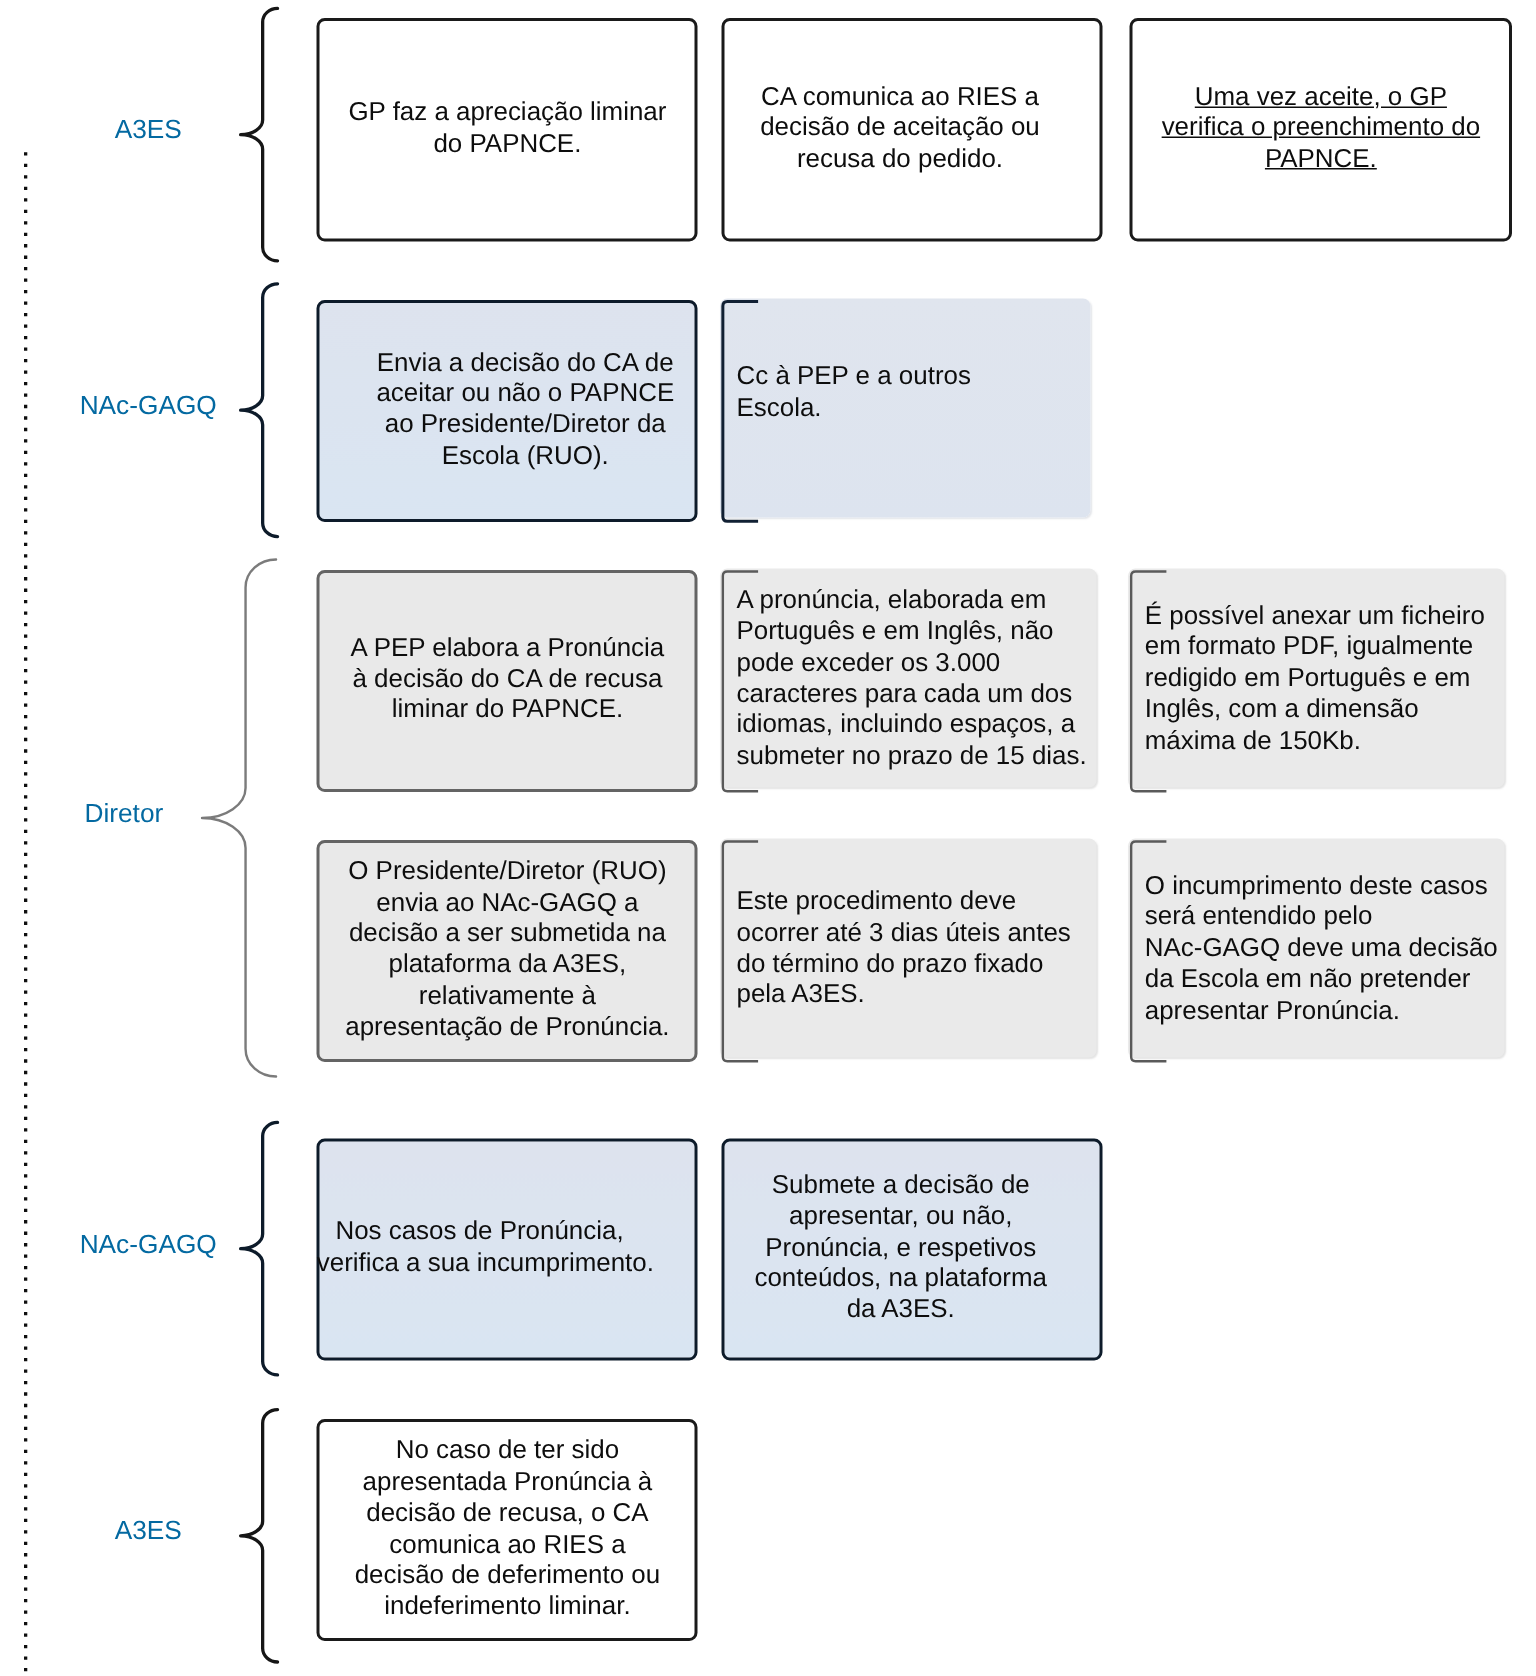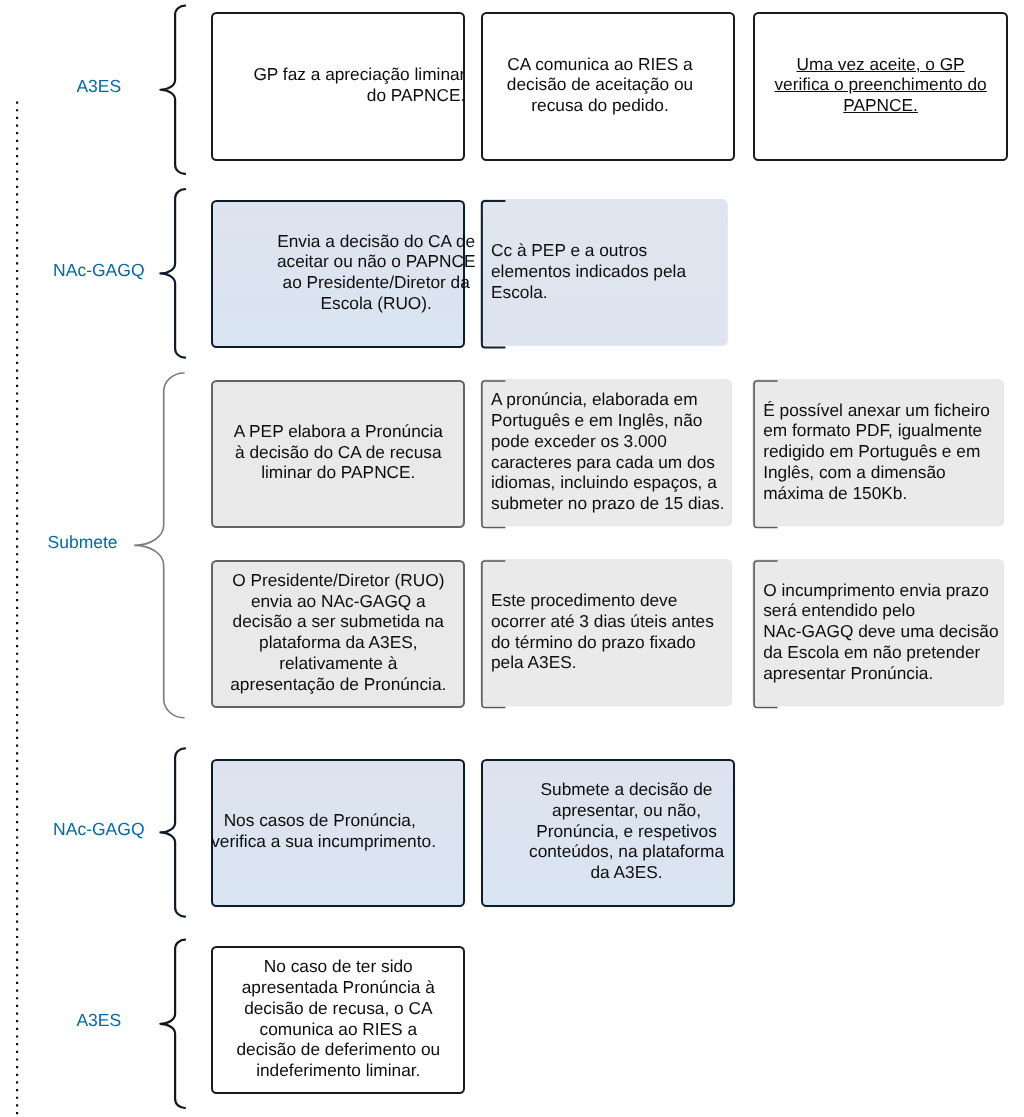--- a/index.html
+++ b/index.html
@@ -32,51 +32,50 @@
   .txt.center{text-align:center;left:0;right:0;}
   .txt.left{text-align:left;}
 </style>
 </head>
 <body>
 
 <div class="canvas">
   <div id="mount">
       <div class="lane-label" style="left: 0px; width: 197.6px; top: 76.05px;">A3ES</div>
       <div class="lane-label" style="left: 0px; width: 197.6px; top: 259.75px;">NAc-GAGQ</div>
-      <div class="lane-label" style="left: 0px; width: 165.2px; top: 531.65px;">Submete</div>
+      <div class="lane-label" style="left: 0px; width: 165.2px; top: 531.65px;">Diretor</div>
       <div class="lane-label" style="left: 0px; width: 197.6px; top: 818.75px;">NAc-GAGQ</div>
       <div class="lane-label" style="left: 0px; width: 197.6px; top: 1010.15px;">A3ES</div>
       <div class="box plain" style="left: 211.2px; top: 11.8px; width: 254.2px; height: 149.4px;"></div>
-      <div class="txt center" style="left: 211.2px; width: 254.2px; top: 63.95px; text-align: right;">
+      <div class="txt center" style="left: 211.2px; width: 254.2px; top: 63.95px;">
         <div>GP faz a apreciação liminar</div>
         <div>do PAPNCE.</div>
       </div>
       <div class="box plain" style="left: 481px; top: 11.8px; width: 254.4px; height: 149.4px;"></div>
       <div class="txt center" style="left: 481px; width: 238px; top: 53.575px;">
         <div>CA comunica ao RIES a</div>
         <div>decisão de aceitação ou</div>
         <div>recusa do pedido.</div>
       </div>
       <div class="box plain" style="left: 753.2px; top: 11.8px; width: 254.8px; height: 149.4px;"></div>
       <div class="txt center" style="left: 753.2px; width: 254.8px; top: 53.575px; text-decoration: underline;">
         <div>Uma vez aceite, o GP</div>
         <div>verifica o preenchimento do</div>
         <div>PAPNCE.</div>
       </div>
       <div class="box blue" style="left: 211.2px; top: 199.8px; width: 254.2px; height: 148.2px;"></div>
-      <div class="txt center" style="left: 211.2px; width: 278px; top: 230.6px; padding-left: 26px;">
+      <div class="txt center" style="left: 211.2px; width: 278px; top: 230.6px;">
         <div>Envia a decisão do CA de</div>
         <div>aceitar ou não o PAPNCE</div>
         <div>ao Presidente/Diretor da</div>
         <div>Escola (RUO).</div>
       </div>
       <div class="note blue" style="left: 480px; top: 198.6px; width: 247px; height: 146px;"></div>
       <div class="txt left" style="left: 491px; width: 232px; top: 240.375px;">
         <div>Cc à PEP e a outros</div>
-        <div>elementos indicados pela</div>
         <div>Escola.</div>
       </div>
       <div class="box grey" style="left: 211.2px; top: 379.8px; width: 254.2px; height: 148.2px;"></div>
       <div class="txt center" style="left: 211.2px; width: 254.2px; top: 420.975px;">
         <div>A PEP elabora a Pronúncia</div>
         <div>à decisão do CA de recusa</div>
         <div>liminar do PAPNCE.</div>
       </div>
       <div class="note grey" style="left: 480px; top: 378.6px; width: 250.6px; height: 146px;"></div>
       <div class="txt left" style="left: 491px; width: 235.6px; top: 389.25px;">
@@ -106,33 +105,33 @@
       </div>
       <div class="note grey" style="left: 480px; top: 558.6px; width: 250.6px; height: 146px;"></div>
       <div class="txt left" style="left: 491px; width: 235.6px; top: 590px;">
         <div>Este procedimento deve</div>
         <div>ocorrer até 3 dias úteis antes</div>
         <div>do término do prazo fixado</div>
         <div>pela A3ES.</div>
       </div>
       <div class="note grey" style="left: 752.2px; top: 558.6px; width: 251px; height: 146px;"></div>
       <div class="txt left" style="left: 763.2px; width: 236px; top: 579.625px;">
-        <div>O incumprimento envia prazo</div>
+        <div>O incumprimento deste casos</div>
         <div>será entendido pelo</div>
         <div>NAc-GAGQ deve uma decisão</div>
         <div>da Escola em não pretender</div>
         <div>apresentar Pronúncia.</div>
       </div>
       <div class="box blue" style="left: 211.2px; top: 758.8px; width: 254.2px; height: 148.2px;"></div>
       <div class="txt center" style="left: 211.2px; width: 217px; top: 810.35px;">
         <div>Nos casos de Pronúncia,</div>
         <div>verifica a sua incumprimento.</div>
       </div>
       <div class="box blue" style="left: 481px; top: 758.8px; width: 254.4px; height: 148.2px;"></div>
-      <div class="txt center" style="left: 485px; width: 283px; top: 779.225px;">
+      <div class="txt center" style="left: 459px; width: 283px; top: 779.225px;">
         <div>Submete a decisão de</div>
         <div>apresentar, ou não,</div>
         <div>Pronúncia, e respetivos</div>
         <div>conteúdos, na plataforma</div>
         <div>da A3ES.</div>
       </div>
       <div class="box plain" style="left: 211.2px; top: 946.2px; width: 254.2px; height: 148.2px;"></div>
       <div class="txt center" style="left: 211.2px; width: 254.2px; top: 956.25px;">
         <div>No caso de ter sido</div>
         <div>apresentada Pronúncia à</div>

